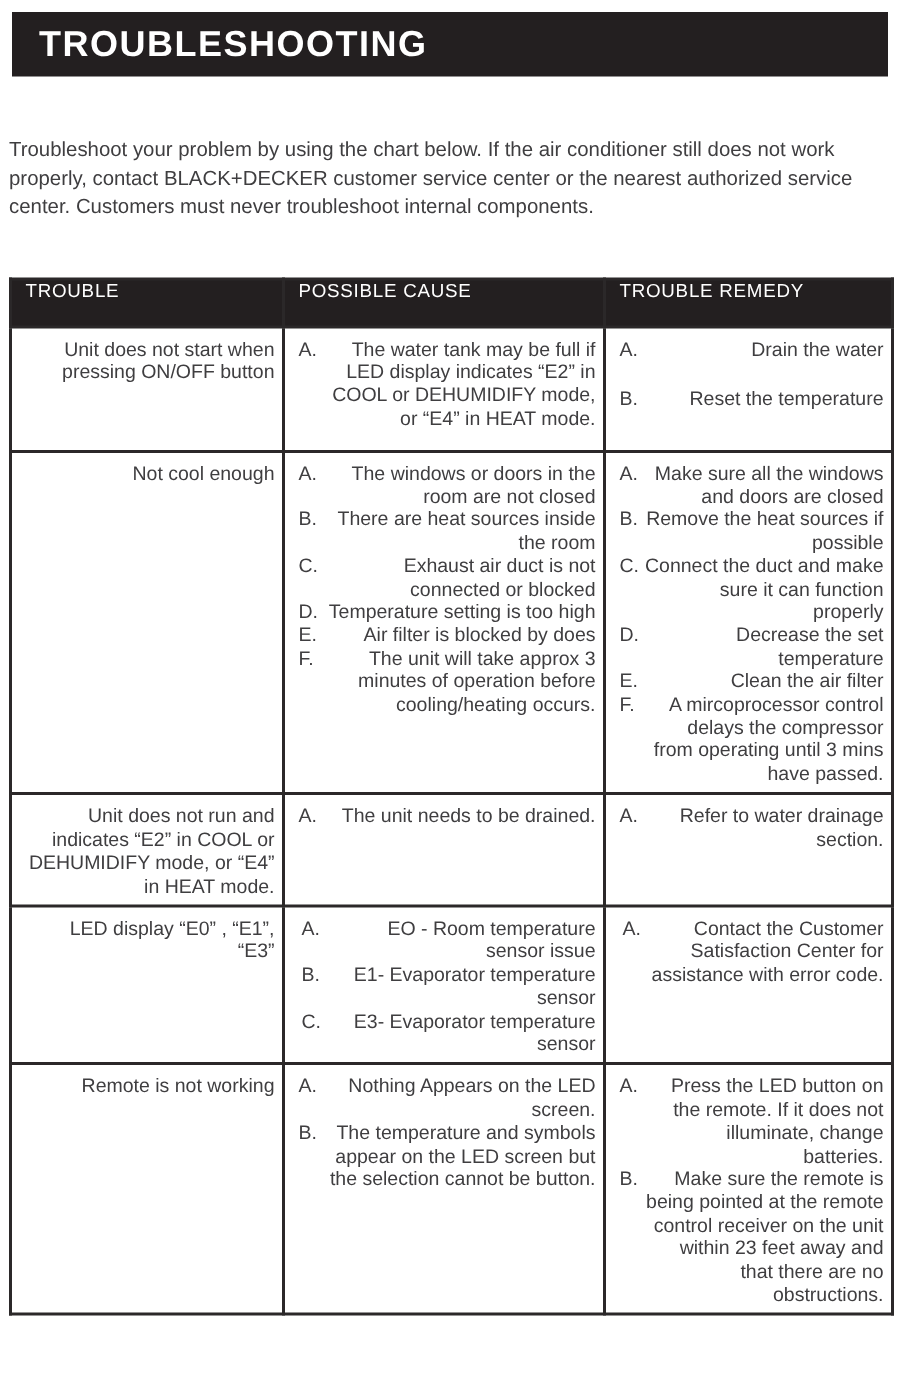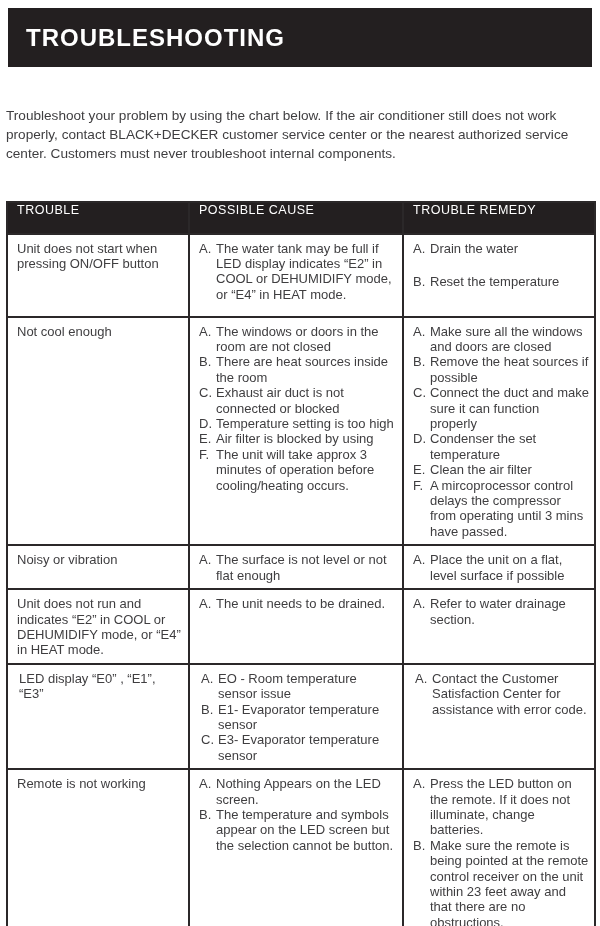--- a/index.html
+++ b/index.html
@@ -6,21 +6,21 @@
   html, body { background: #ffffff; }
   body {
     width: 600px;
     min-height: 926px;
     font-family: "Liberation Sans", "DejaVu Sans", sans-serif;
     color: var(--c-text, #3f3e40);
     position: relative;
   }
   .title-bar {
     margin: 8px 8px 16px 8px;
-    height: 59px;
+    height: 43px;
     background: var(--c-bar, #231f20);
     display: flex;
     align-items: center;
     padding-left: 18px;
   }
   .title-bar h1 {
     color: #ffffff;
     font-size: 24px;
     font-weight: bold;
     letter-spacing: 1px;
@@ -54,20 +54,21 @@
     height: 27px;
     padding: 0 0 16px 9px;
     vertical-align: middle;
   }
   table.tbl td {
     vertical-align: top;
     font-size: 13px;
     line-height: 15.4px;
     padding: 6px 5px 5px 9px;
     color: var(--c-text, #3f3e40);
+    text-align: right;
   }
   tr.r0 td { height: 83px; }
   tr.r1 td { height: 195px; }
   tr.r2 td { height: 34px; }
   tr.r3 td { height: 71px; }
   tr.r4 td { height: 96px; padding-left: 11px; }
   tr.r5 td { height: 157px; }
   .item {
     position: relative;
     padding-left: 17px;
@@ -117,45 +118,32 @@
         </td>
       </tr>
       <tr class="r1">
         <td>Not cool enough</td>
         <td>
           <div>
             <div class="item"><span class="li-label">A.</span><span>The windows or doors in the room are not closed</span></div>
             <div class="item"><span class="li-label">B.</span><span>There are heat sources inside the room</span></div>
             <div class="item"><span class="li-label">C.</span><span>Exhaust air duct is not connected or blocked</span></div>
             <div class="item"><span class="li-label">D.</span><span>Temperature setting is too high</span></div>
-            <div class="item"><span class="li-label">E.</span><span>Air filter is blocked by using</span></div>
+            <div class="item"><span class="li-label">E.</span><span>Air filter is blocked by does</span></div>
             <div class="item"><span class="li-label">F.</span><span>The unit will take approx 3 minutes of operation before cooling/heating occurs.</span></div>
           </div>
         </td>
         <td>
           <div>
             <div class="item"><span class="li-label">A.</span><span>Make sure all the windows and doors are closed</span></div>
             <div class="item"><span class="li-label">B.</span><span>Remove the heat sources if possible</span></div>
             <div class="item"><span class="li-label">C.</span><span>Connect the duct and make sure it can function properly</span></div>
-            <div class="item"><span class="li-label">D.</span><span>Condenser the set temperature</span></div>
+            <div class="item"><span class="li-label">D.</span><span>Decrease the set temperature</span></div>
             <div class="item"><span class="li-label">E.</span><span>Clean the air filter</span></div>
             <div class="item"><span class="li-label">F.</span><span>A mircoprocessor control delays the compressor from operating until 3 mins have passed.</span></div>
-          </div>
-        </td>
-      </tr>
-      <tr class="r2">
-        <td>Noisy or vibration</td>
-        <td>
-          <div>
-            <div class="item"><span class="li-label">A.</span><span>The surface is not level or not flat enough</span></div>
-          </div>
-        </td>
-        <td>
-          <div>
-            <div class="item"><span class="li-label">A.</span><span>Place the unit on a flat, level surface if possible</span></div>
           </div>
         </td>
       </tr>
       <tr class="r3">
         <td>Unit does not run and indicates “E2” in COOL or DEHUMIDIFY mode, or “E4” in HEAT mode.</td>
         <td>
           <div>
             <div class="item"><span class="li-label">A.</span><span>The unit needs to be drained.</span></div>
           </div>
         </td>

